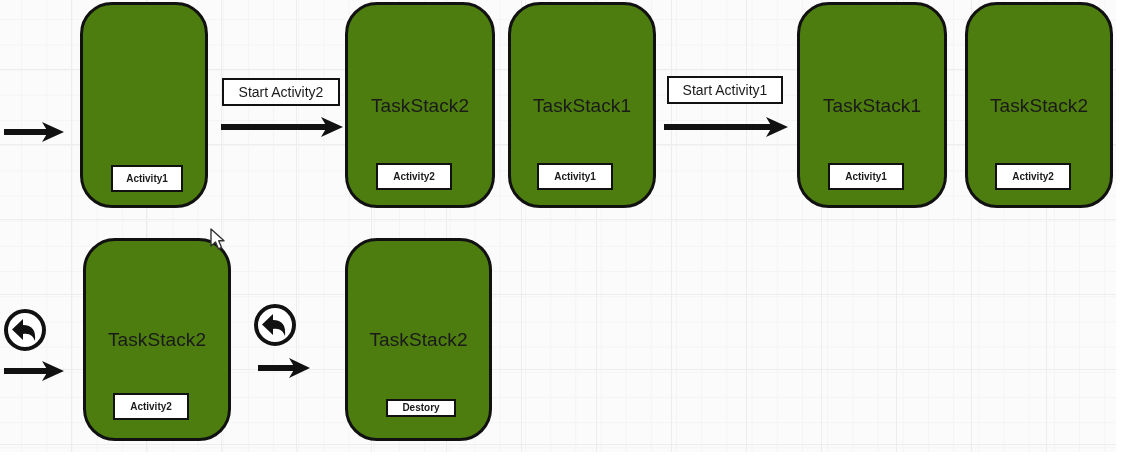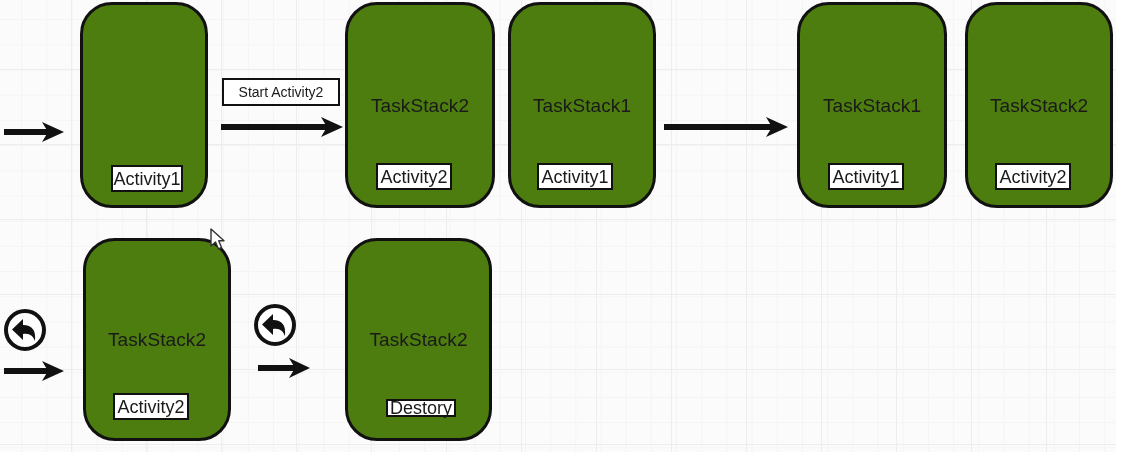--- a/index.html
+++ b/index.html
@@ -57,28 +57,29 @@
     color: #1a1a1a;
     letter-spacing: 0.1px;
     white-space: nowrap;
   }
   
   .activity-chip {
     position: absolute;
     box-sizing: border-box;
     background: #ffffff;
     border: 2.5px solid #111111;
-    font-size: 18px;
+    font-size: 10px;
     color: #1a1a1a;
     line-height: 1;
     display: flex;
     align-items: center;
     justify-content: center;
     white-space: nowrap;
     padding: 0 5px;
+    font-weight: bold;
   }
 
   
   .edge-label {
     position: absolute;
     box-sizing: border-box;
     background: #ffffff;
     border: 2.5px solid #111111;
     font-size: 14px;
     color: #1a1a1a;
@@ -144,20 +145,21 @@
     <div class="activity-chip" style="left:27px; top:152px; width:76px; height:27px;">Activity2</div>
   </div>
 
   <div class="stack-box" style="left:345px; top:238px; width:147px; height:203px;">
     <div class="stack-title" style="top:88px;">TaskStack2</div>
     <div class="activity-chip" style="left:38px; top:158px; width:70px; height:18px;">Destory</div>
   </div>
 
   <div class="edge-label" style="left:222px; top:78px; width:118px; height:26px;">Start Activity2</div>
 
+  <div class="edge-label" style="left:667px; top:76px; width:116px; height:26px;">Start Activity1</div>
 
   <div class="arrow" style="left:4px; top:121px;">
     <svg width="60" height="22" viewBox="0 0 60 22">
       <line x1="0" y1="11" x2="44" y2="11" stroke="#111111" stroke-width="6"></line>
       <polygon points="38,1 60,11 38,21 44,11" fill="#111111"></polygon>
     </svg>
   </div>
 
   <div class="arrow" style="left:221px; top:116px;">
     <svg width="122" height="22" viewBox="0 0 122 22">

